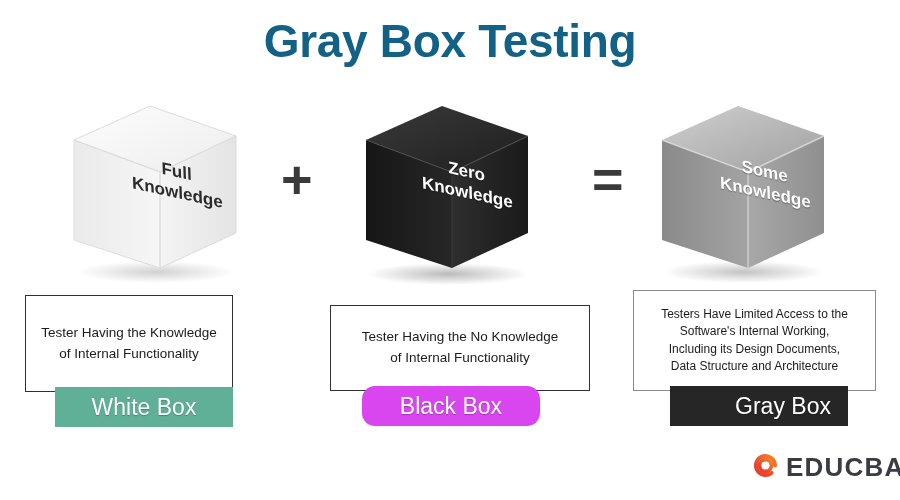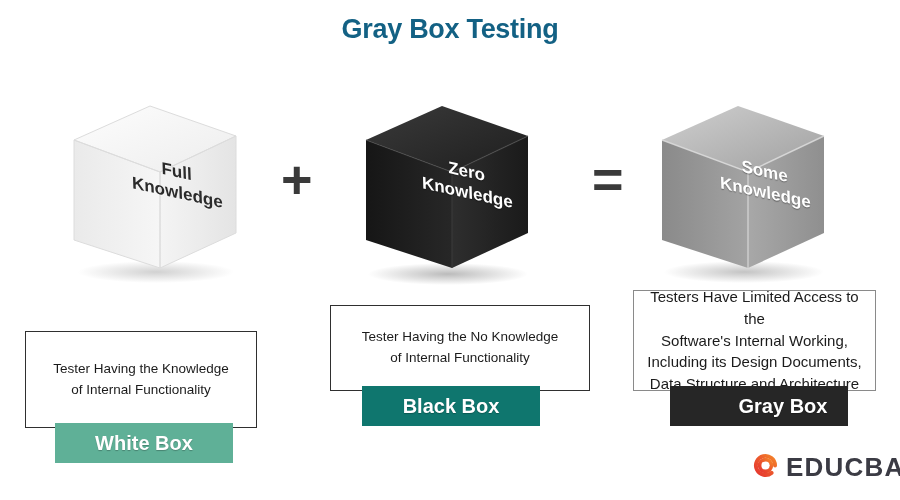--- a/index.html
+++ b/index.html
@@ -9,21 +9,21 @@
     font-family:"Liberation Sans", sans-serif;
     position:relative;
     overflow:hidden;
   }
 
   
   #page-title {
     position:absolute;
     top:14px; left:0; width:900px;
     text-align:center;
-    font-size:27px;
+    font-size:46px;
     font-weight:bold;
     color:#136184;
     letter-spacing:-0.3px;
     font-family:"Liberation Sans", sans-serif;
   }
 
   
   .cube-wrap { position:absolute; width:190px; height:200px; }
   #cube-white-wrap { left:60px;  top:100px; }
   #cube-black-wrap { left:352px; top:100px; }
@@ -58,53 +58,53 @@
     color:#3a3a3a;
     font-weight:bold;
     font-family:"Liberation Sans", sans-serif;
     line-height:1;
   }
   #operator-plus  { left:281px; top:152px; font-size:54px; }
   #operator-equal { left:592px; top:152px; font-size:54px; }
 
   
   .panel { position:absolute; }
-  #panel-white { left:25px;  top:295px; width:232px;margin-top:36px; }
+  #panel-white { left:25px;  top:295px; width:208px; }
   #panel-black { left:330px; top:305px; width:260px; }
   #panel-gray  { left:633px; top:290px; width:243px; }
 
   .panel-text {
     border:1.5px solid #2f2f2f;
     background:#ffffff;
     color:#1b1b1b;
     font-size:13.5px;
     line-height:1.55;
     text-align:center;
     padding:10px 8px;
     white-space:pre-line;
     position:relative;
     z-index:1;
   }
   #panel-white .panel-text { height:97px; display:flex; align-items:center; justify-content:center; }
   #panel-black .panel-text { height:86px; display:flex; align-items:center; justify-content:center; }
   #panel-gray  .panel-text { height:101px; border-color:#8a8a8a; display:flex; align-items:center; justify-content:center;
-                             font-size:15px; line-height:1.45; padding:6px 4px; }
+                             font-size:12px; line-height:1.45; padding:6px 4px; }
 
   .panel-badge {
     position:absolute;
     height:40px;
     display:flex; align-items:center; justify-content:center;
     color:#ffffff;
-    font-weight:bold;
-    font-size:20px;
+    font-weight:normal;
+    font-size:23px;
     z-index:2;
     text-shadow:0 1px 1px rgba(0,0,0,.25);
   }
   #badge-white { left:30px; top:92px;  width:178px; background:#5fb097; }
-  #badge-black { left:32px; top:81px;  width:178px; background:#0f766e; }
+  #badge-black { left:32px; top:81px;  width:178px; background:#d946ef;border-radius:13px; }
   #badge-gray  { left:37px; top:96px;  width:178px; background:#262626;padding-left:48px; }
 
   
   #educba-logo {
     position:absolute;
     left:752px; top:452px;
     display:flex; align-items:center; gap:7px;
   }
   #educba-wordmark {
     font-size:26px;

